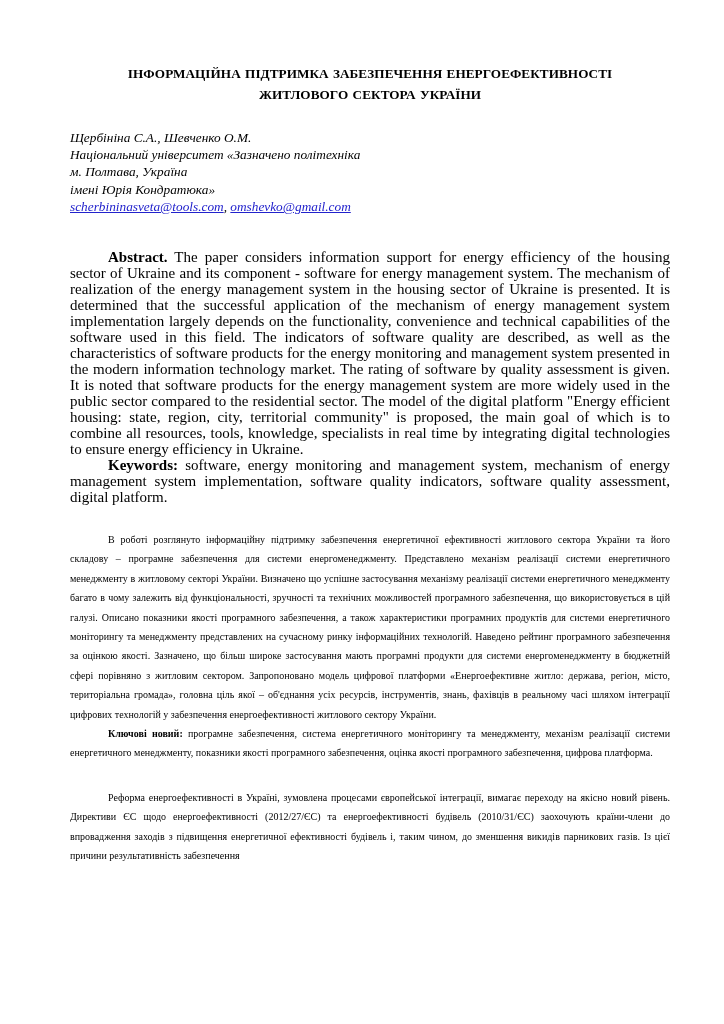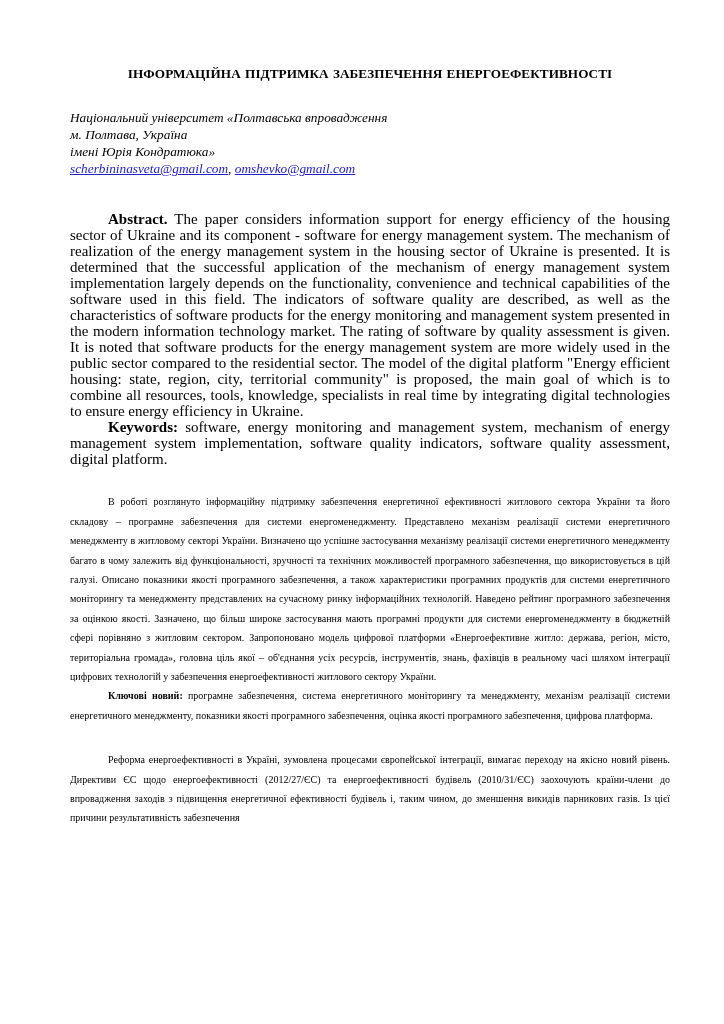--- a/index.html
+++ b/index.html
@@ -82,27 +82,29 @@
   .para.uk { font-size: 10px; line-height: 19.4px; }
 </style>
 </head>
 <body>
 
 <div class="page">
   <div class="content">
 
     <h1 class="title">
       <span class="tline">ІНФОРМАЦІЙНА ПІДТРИМКА ЗАБЕЗПЕЧЕННЯ ЕНЕРГОЕФЕКТИВНОСТІ</span>
+      <span class="tline">ЖИТЛОВОГО СЕКТОРА УКРАЇНИ</span>
     </h1>
 
     <div class="authors">
-      <span class="aline">Національний університет «Полтавська впровадження</span>
+      <span class="aline">Щербініна С.А., Шевченко О.М.</span>
+      <span class="aline">Національний університет «Зазначено політехніка</span>
       <span class="aline">м. Полтава, Україна</span>
       <span class="aline">імені Юрія Кондратюка»</span>
-      <span class="email-line"><span class="email">scherbininasveta@gmail.com</span><span class="email-sep">, </span><span class="email">omshevko@gmail.com</span></span>
+      <span class="email-line"><span class="email">scherbininasveta@tools.com</span><span class="email-sep">, </span><span class="email">omshevko@gmail.com</span></span>
     </div>
 
     <div class="gap-abstract"></div>
 
     <p class="para"><span class="lead">Abstract.</span><span> The paper considers information support for energy efficiency of the housing sector of Ukraine and its component - software for energy management system. The mechanism of realization of the energy management system in the housing sector of Ukraine is presented. It is determined that the successful application of the mechanism of energy management system implementation largely depends on the functionality, convenience and technical capabilities of the software used in this field. The indicators of software quality are described, as well as the characteristics of software products for the energy monitoring and management system presented in the modern information technology market. The rating of software by quality assessment is given. It is noted that software products for the energy management system are more widely used in the public sector compared to the residential sector. The model of the digital platform "Energy efficient housing: state, region, city, territorial community" is proposed, the main goal of which is to combine all resources, tools, knowledge, specialists in real time by integrating digital technologies to ensure energy efficiency in Ukraine.</span></p>
 
     <p class="para keywords"><span class="lead">Keywords:</span><span> software, energy monitoring and management system, mechanism of energy management system implementation, software quality indicators, software quality assessment, digital platform.</span></p>
 
     <div class="gap-block"></div>
 

